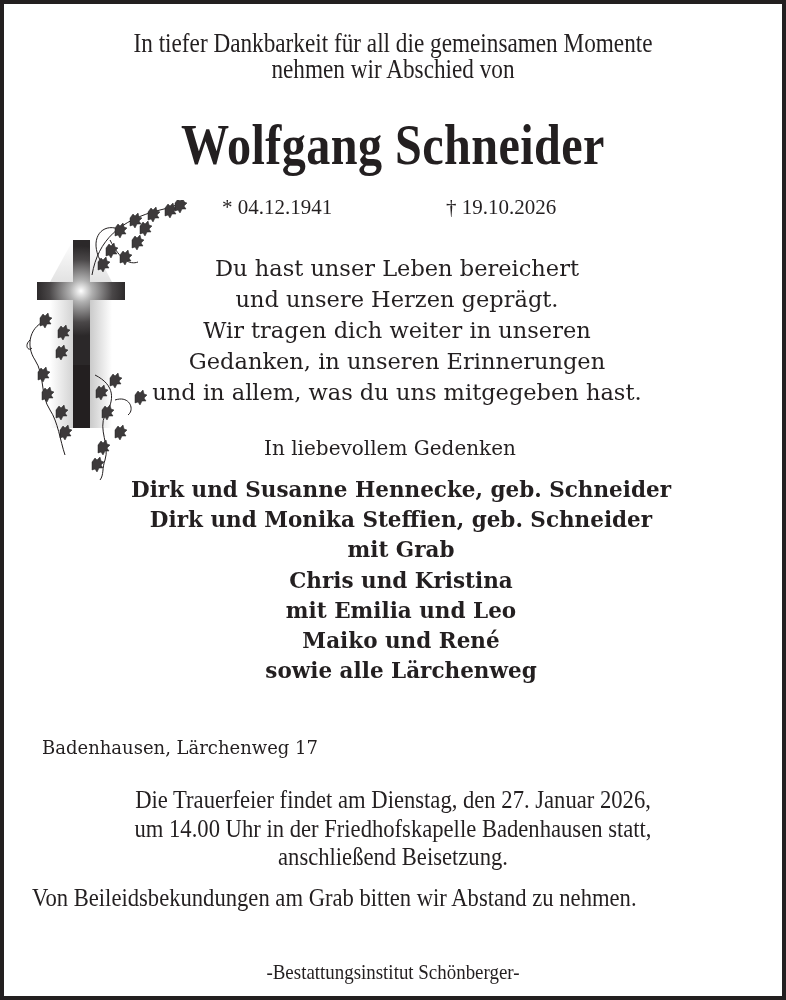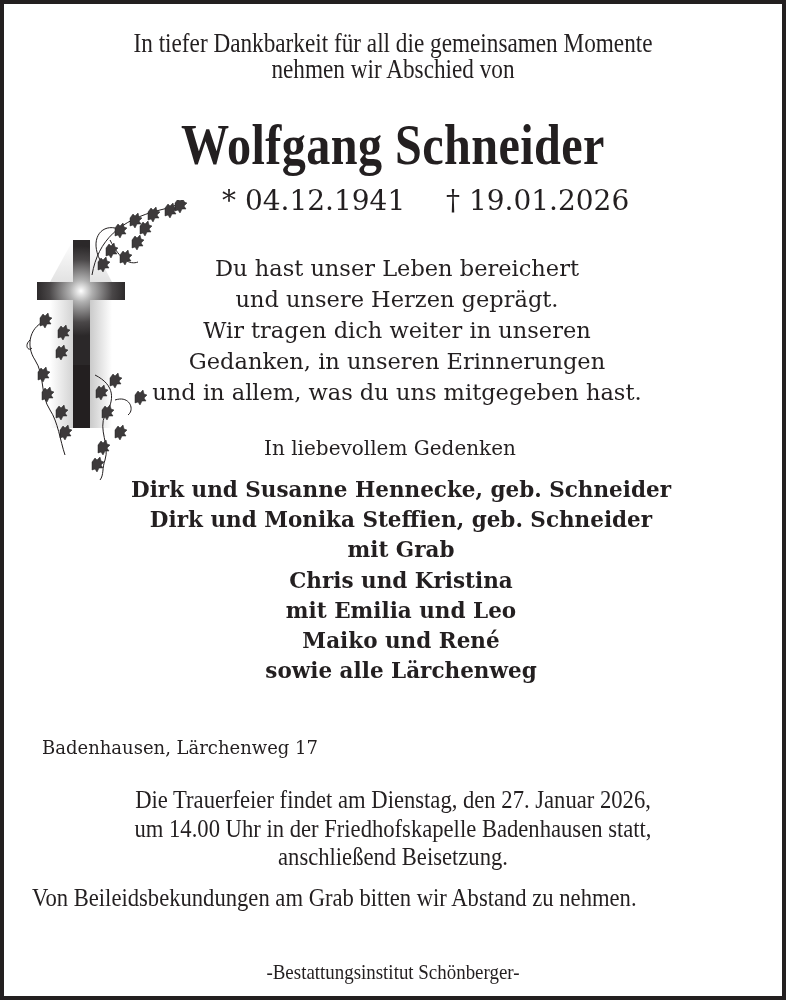--- a/index.html
+++ b/index.html
@@ -7,21 +7,21 @@
     .frame {
       position: absolute; left: 0; top: 0; width: 786px; height: 1000px;
       box-sizing: border-box; border: 4px solid #231f20; background: #fff;
     }
     .t { position: absolute; color: #231f20; white-space: nowrap; font-family: "DejaVu Serif", "Liberation Serif", serif; }
     .cond { font-family: "Liberation Serif", serif; }
     .center { left: 0; width: 786px; text-align: center; }
 
     .intro { top: 30px; font-size: 27px; line-height: 26px; transform: scaleX(0.86); transform-origin: 393px 0; }
     .name { top: 110px; font-size: 56px; font-weight: bold; line-height: 70px; transform: scaleX(0.86); transform-origin: 393px 0; letter-spacing: 0.5px; }
-    .dates { top: 187px; font-size: 28px; line-height: 28px; }
+    .dates { top: 193px; font-size: 21px; line-height: 28px; font-family: Liberation Serif, serif; }
     .birth { left: 222px; }
     .death { left: 446px; }
 
     .poem { top: 253px; left: 0; width: 794px; text-align: center; font-size: 22.5px; line-height: 31px; }
     .gedenken { top: 433px; left: 0; width: 780px; text-align: center; font-size: 20px; line-height: 30px; }
     .family { top: 475px; left: 0; width: 786px; text-align: center; font-size: 21.5px; font-weight: bold; line-height: 30.2px; margin-left: 8px; }
     .address { top: 735px; left: 42px; font-size: 18px; line-height: 26px; }
     .funeral { top: 786px; font-size: 26px; line-height: 28.5px; transform: scaleX(0.87); transform-origin: 393px 0; }
     .condolence { top: 886px; left: 32px; font-size: 26px; line-height: 24px; transform: scaleX(0.87); transform-origin: 0 0; white-space: normal; width: 830px; }
     .footer { top: 958px; font-size: 22px; line-height: 28px; transform: scaleX(0.86); transform-origin: 393px 0; }
@@ -35,21 +35,21 @@
 <div class="frame"></div>
 
 <div class="t cond center intro">
   <span class="line">In tiefer Dankbarkeit für all die gemeinsamen Momente</span>
   <span class="line">nehmen wir Abschied von</span>
 </div>
 
 <div class="t cond center name">Wolfgang Schneider</div>
 
 <div class="t dates birth">* 04.12.1941</div>
-<div class="t dates death">† 19.01.2026</div>
+<div class="t dates death">† 19.10.2026</div>
 
 <svg class="cross-art" viewBox="0 0 170 280" xmlns="http://www.w3.org/2000/svg">
   <defs>
     <linearGradient id="beamL" x1="1" y1="0" x2="0" y2="0">
       <stop offset="0" stop-color="#c8c8c8"></stop>
       <stop offset="1" stop-color="#ffffff"></stop>
     </linearGradient>
     <linearGradient id="beamR" x1="0" y1="0" x2="1" y2="0">
       <stop offset="0" stop-color="#bdbdbd"></stop>
       <stop offset="1" stop-color="#ffffff"></stop>

